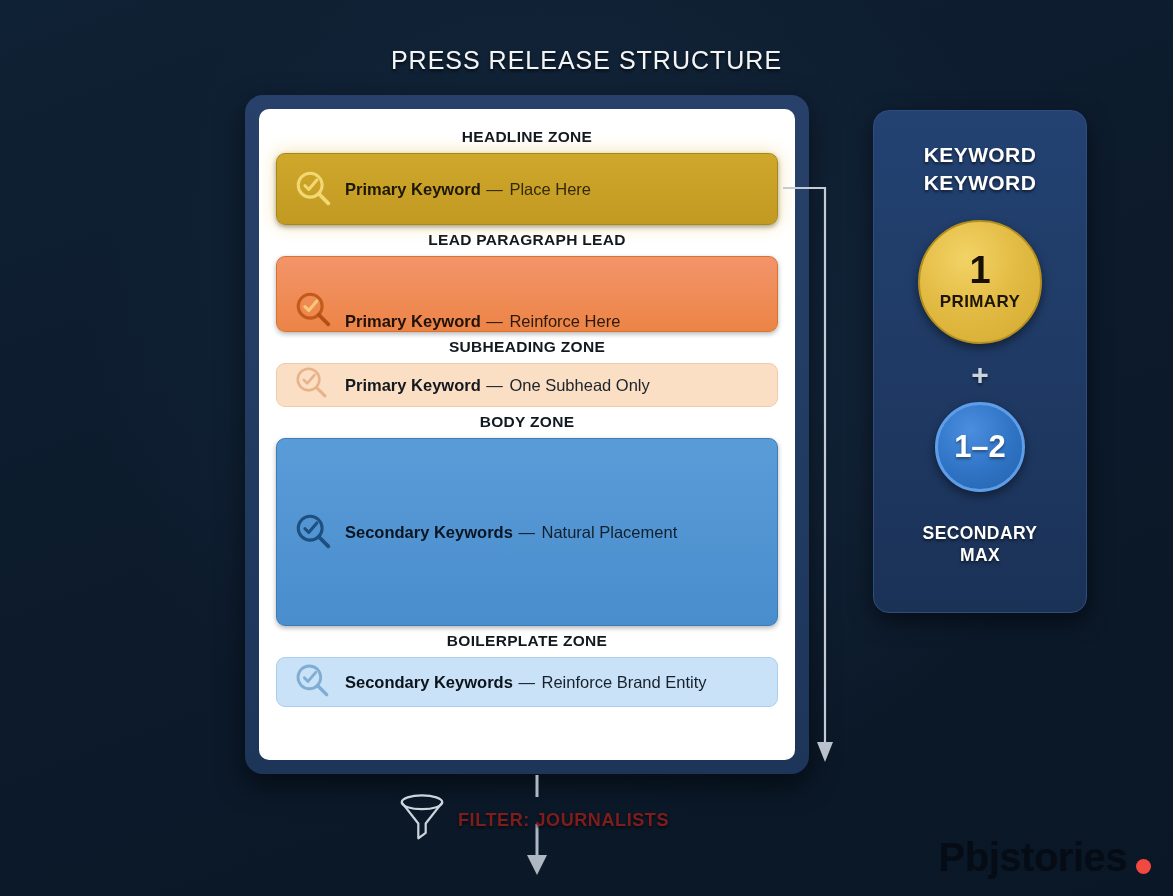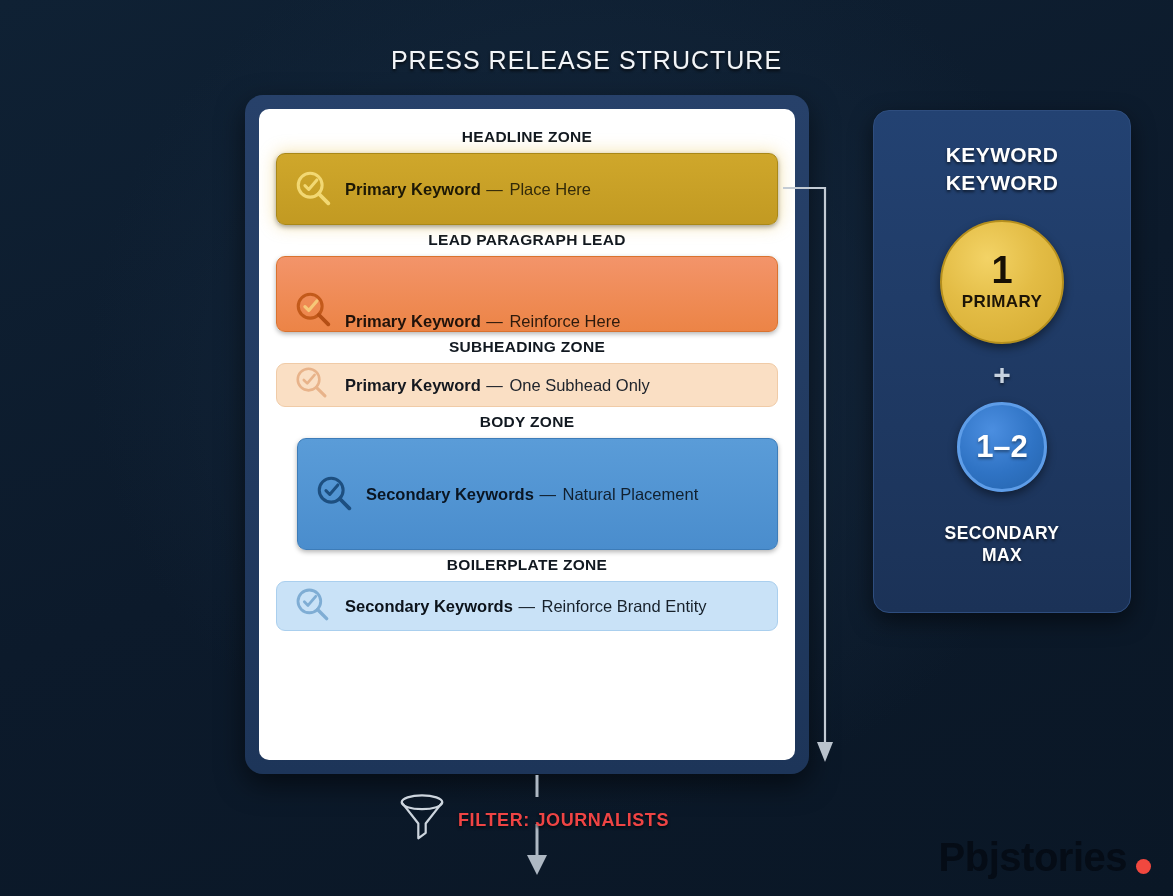--- a/index.html
+++ b/index.html
@@ -84,42 +84,41 @@
   .bar-subheading {
     height:44px;
     background:#fadfc4;
     border:1px solid #f0cba7;
     color:#20242b;
   }
   .bar-subheading .txt b { color:#14181f; }
   .bar-subheading .txt .rest { color:#20252d; }
 
   .bar-body {
-    height:112px;
+    height:188px;
     background:linear-gradient(180deg,#5a9cd8 0%,#4a8dcd 100%);
     border:1px solid #3d7cb8;
     box-shadow:0 2px 5px rgba(0,0,0,.3);
     color:#0c1a2a;
-    margin-left:21px;
   }
   .bar-body .txt b { color:#0a1522; }
   .bar-body .txt .rest { color:#11202f; }
 
   .bar-boilerplate {
     height:50px;
     background:#c9e2f7;
     border:1px solid #aacfee;
     color:#101820;
   }
   .bar-boilerplate .txt b { color:#0c131b; }
   .bar-boilerplate .txt .rest { color:#17212b; }
 
   
   .budget {
-    position:absolute; left:873px; top:110px; width:258px; height:503px;
+    position:absolute; left:873px; top:110px; width:214px; height:503px;
     background:linear-gradient(180deg,#234272 0%,#1b3257 100%);
     border:1px solid #2e4d7e;
     border-radius:16px;
     box-shadow:0 8px 22px rgba(0,0,0,.5);
     display:flex; flex-direction:column; align-items:center;
     padding-top:30px;
   }
   .budget-title {
     font-size:21px; font-weight:bold; line-height:1.35;
     text-align:center; color:#ffffff; letter-spacing:.4px;
@@ -163,21 +162,21 @@
 
   
   .connector { position:absolute; left:0; top:0; width:1173px; height:896px; pointer-events:none; }
 
   
   .filter-row {
     position:absolute; left:398px; top:792px;
     display:flex; align-items:center; gap:12px;
   }
   .filter-label {
-    font-size:18px; font-weight:bold; letter-spacing:.6px; color:#ef4444;
+    font-size:18px; font-weight:bold; letter-spacing:.6px; color:#7f1d1d;
     text-shadow:0 2px 3px rgba(0,0,0,.65);
   }
 
   
   .logo {
     position:absolute; right:22px; bottom:16px;
     display:flex; align-items:flex-end; gap:9px;
   }
   .logo-text {
     font-size:40px; font-weight:bold; letter-spacing:-.5px;

